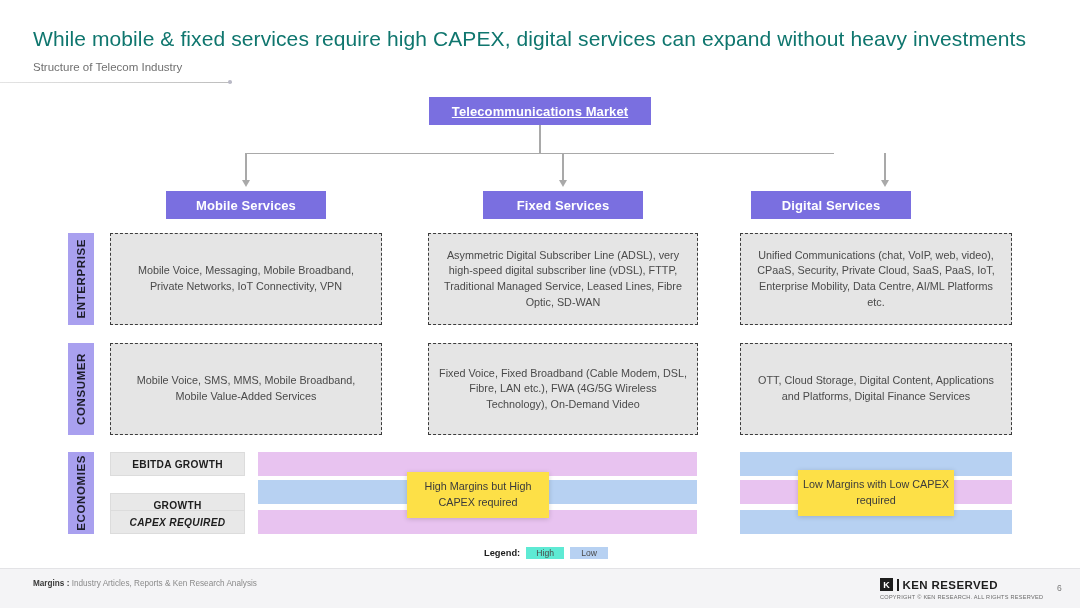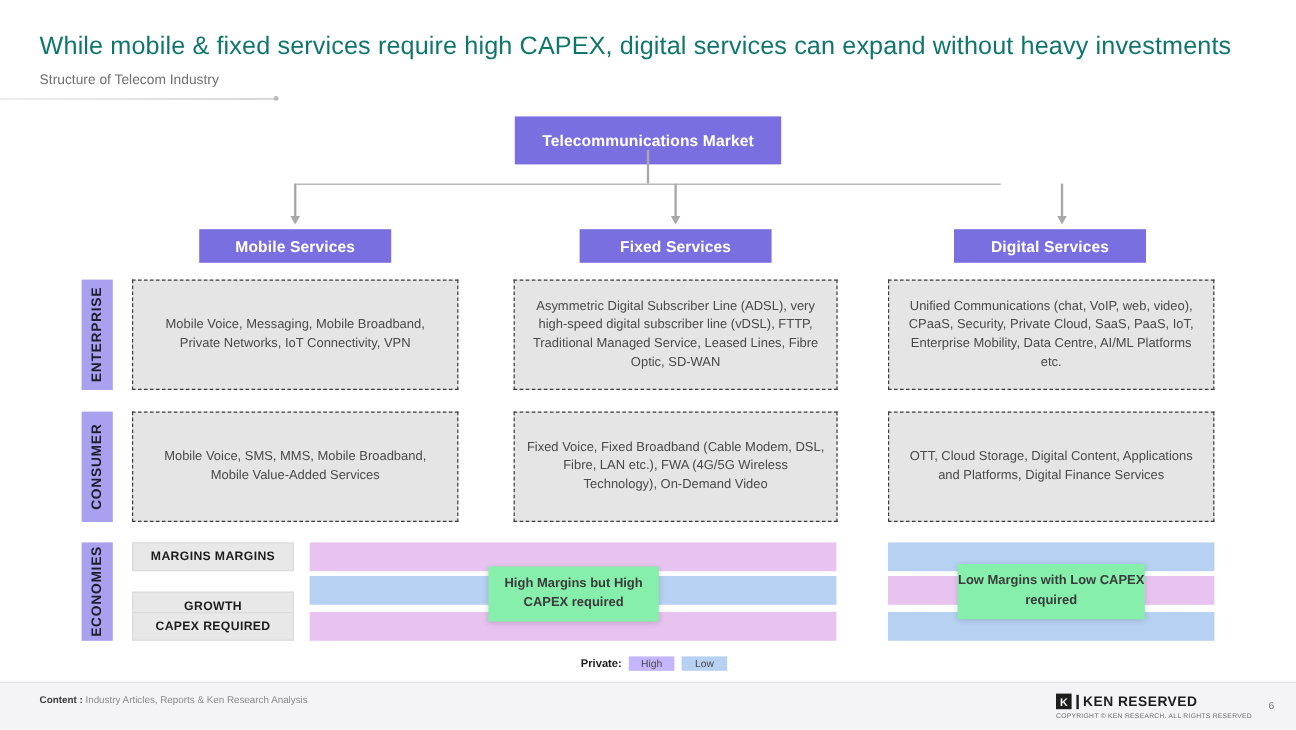--- a/index.html
+++ b/index.html
@@ -34,24 +34,24 @@
 
   
   .pill {
     position:absolute;
     background:#7a6fe0;
     color:#ffffff;
     font-size:13px; font-weight:700;
     display:flex; align-items:center; justify-content:center;
     letter-spacing:.1px;
   }
-  #root-pill { left:429px; top:97px; width:222px; height:40px; }
+  #root-pill { left:429px; top:97px; width:222px; height:28px;text-decoration:underline; }
   #col-pill-0 { left:166px; top:191px; width:160px; height:28px; }
   #col-pill-1 { left:483px; top:191px; width:160px; height:28px; }
-  #col-pill-2 { left:795px; top:191px; width:160px; height:28px; }
+  #col-pill-2 { left:751px; top:191px; width:160px; height:28px; }
 
   
   .line-v, .line-h { position:absolute; background:#a9a9a9; }
   .line-v { width:1.4px; }
   .line-h { height:1.4px; }
   .arrow-head {
     position:absolute; width:0; height:0;
     border-left:4.5px solid transparent;
     border-right:4.5px solid transparent;
     border-top:7px solid #a9a9a9;
@@ -90,34 +90,34 @@
   
   .metric {
     position:absolute; left:110px; width:135px; height:24px;
     background:#e8e8e8;
     border:1px solid #dcdcdc;
     display:flex; align-items:center; justify-content:center;
     font-size:10.2px; font-weight:700; color:#1d1d1d; letter-spacing:.3px;
   }
   #metric-0 { top:452px; }
   #metric-1 { top:493px; }
-  #metric-2 { top:510px; }
+  #metric-2 { top:510px;font-style:italic; }
 
   
   .bar { position:absolute; height:24px; }
   .bar-h { background:#e8c3f0; }
   .bar-l { background:#b7d1f2; }
 
   .callout {
     position:absolute;
-    background:#86efac;
+    background:#fde047;
     box-shadow:0 1px 5px rgba(0,0,0,.17);
     display:flex; align-items:center; justify-content:center;
     text-align:center;
-    font-size:10.8px; line-height:1.45; color:#3b3b3b;font-weight:bold;
+    font-size:10.8px; line-height:1.45; color:#3b3b3b;
   }
   #callout-0 { left:407px; top:472px; width:142px; height:46px; }
   #callout-1 { left:798px; top:470px; width:156px; height:46px; }
 
   
   #legend {
     position:absolute; left:484px; top:547px;
     display:flex; align-items:center; gap:6px;
     font-size:9.3px;
   }
@@ -192,44 +192,44 @@
 </div>
 
 <div class="dash-box r0 c0">Mobile Voice, Messaging, Mobile Broadband, Private Networks, IoT Connectivity, VPN</div>
 <div class="dash-box r0 c1">Asymmetric Digital Subscriber Line (ADSL), very high-speed digital subscriber line (vDSL), FTTP, Traditional Managed Service, Leased Lines, Fibre Optic, SD-WAN</div>
 <div class="dash-box r0 c2">Unified Communications (chat, VoIP, web, video), CPaaS, Security, Private Cloud, SaaS, PaaS, IoT, Enterprise Mobility, Data Centre, AI/ML Platforms etc.</div>
 
 <div class="dash-box r1 c0">Mobile Voice, SMS, MMS, Mobile Broadband, Mobile Value-Added Services</div>
 <div class="dash-box r1 c1">Fixed Voice, Fixed Broadband (Cable Modem, DSL, Fibre, LAN etc.), FWA (4G/5G Wireless Technology), On-Demand Video</div>
 <div class="dash-box r1 c2">OTT, Cloud Storage, Digital Content, Applications and Platforms, Digital Finance Services</div>
 
-<div class="metric" id="metric-0">MARGINS MARGINS</div>
+<div class="metric" id="metric-0">EBITDA GROWTH</div>
 <div class="metric" id="metric-1">GROWTH</div>
 <div class="metric" id="metric-2">CAPEX REQUIRED</div>
 
 <div class="bar bar-h" style="left:258px; top:452px; width:439px;"></div>
 <div class="bar bar-l" style="left:258px; top:480px; width:439px;"></div>
 <div class="bar bar-h" style="left:258px; top:510px; width:439px;"></div>
 
 <div class="bar bar-l" style="left:740px; top:452px; width:272px;"></div>
 <div class="bar bar-h" style="left:740px; top:480px; width:272px;"></div>
 <div class="bar bar-l" style="left:740px; top:510px; width:272px;"></div>
 
 <div class="callout" id="callout-0">High Margins but High CAPEX required</div>
 <div class="callout" id="callout-1">Low Margins with Low CAPEX required</div>
 
 <div id="legend">
-  <span id="legend-title">Private:</span>
-  <span class="legend-chip" style="background:#c4b5fd;">High</span>
+  <span id="legend-title">Legend:</span>
+  <span class="legend-chip" style="background:#5eead4;">High</span>
   <span class="legend-chip" style="background:#b7d1f2;">Low</span>
 </div>
 
 <div id="footer-bar"></div>
 <div id="source-line">
-  <span id="source-label">Content :</span>
+  <span id="source-label">Margins :</span>
   <span>Industry Articles, Reports &amp; Ken Research Analysis</span>
 </div>
 <div id="brand">
   <span id="brand-mark">K</span>
   <span id="brand-divider"></span>
   <span id="brand-name">KEN RESERVED</span>
 </div>
 <div id="copyright">COPYRIGHT © KEN RESEARCH. ALL RIGHTS RESERVED</div>
 <div id="page-number">6</div>
 

